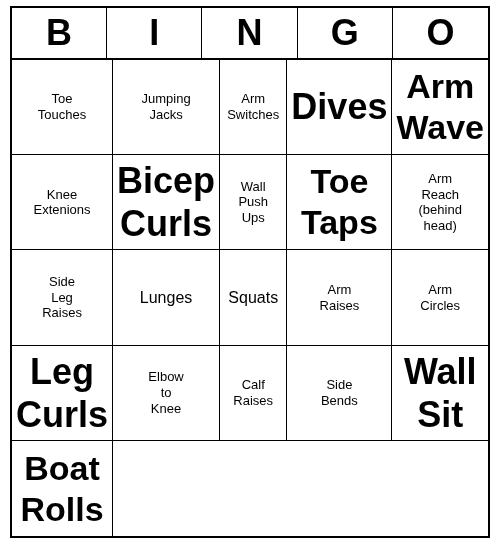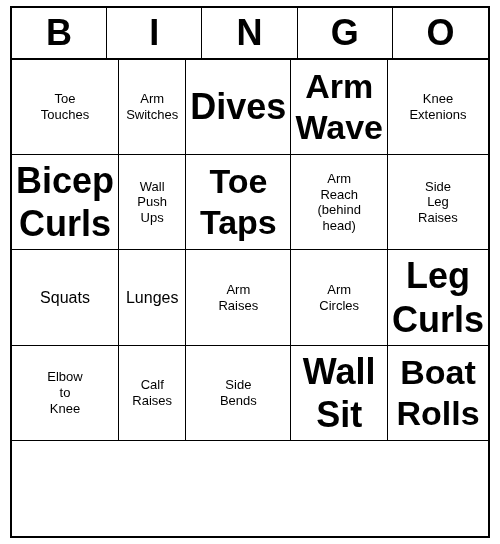--- a/index.html
+++ b/index.html
@@ -98,20 +98,23 @@
       <div class="bingo-header-cell">I</div>
       <div class="bingo-header-cell">N</div>
       <div class="bingo-header-cell">G</div>
       <div class="bingo-header-cell">O</div>
     </div>
   <div class="bingo-grid">
   <div class="bingo-cell">
         <span class="cell-text size-small">Toe<br>Touches</span>
       </div>
       <div class="bingo-cell">
+        <span class="cell-text size-small">Jumping<br>Jacks</span>
+      </div>
+      <div class="bingo-cell">
         <span class="cell-text size-small">Arm<br>Switches</span>
       </div>
       <div class="bingo-cell">
         <span class="cell-text size-large">Dives</span>
       </div>
       <div class="bingo-cell">
         <span class="cell-text size-xlarge">Arm<br>Wave</span>
       </div>
       <div class="bingo-cell">
         <span class="cell-text size-small">Knee<br>Extenions</span>
@@ -125,24 +128,24 @@
       <div class="bingo-cell">
         <span class="cell-text size-xlarge">Toe<br>Taps</span>
       </div>
       <div class="bingo-cell">
         <span class="cell-text size-small">Arm<br>Reach<br>(behind<br>head)</span>
       </div>
       <div class="bingo-cell">
         <span class="cell-text size-small">Side<br>Leg<br>Raises</span>
       </div>
       <div class="bingo-cell">
-        <span class="cell-text size-medium">Squats</span>
+        <span class="cell-text size-medium">Lunges</span>
       </div>
       <div class="bingo-cell">
-        <span class="cell-text size-medium">Lunges</span>
+        <span class="cell-text size-medium">Squats</span>
       </div>
       <div class="bingo-cell">
         <span class="cell-text size-small">Arm<br>Raises</span>
       </div>
       <div class="bingo-cell">
         <span class="cell-text size-small">Arm<br>Circles</span>
       </div>
       <div class="bingo-cell">
         <span class="cell-text size-large">Leg<br>Curls</span>
       </div>

